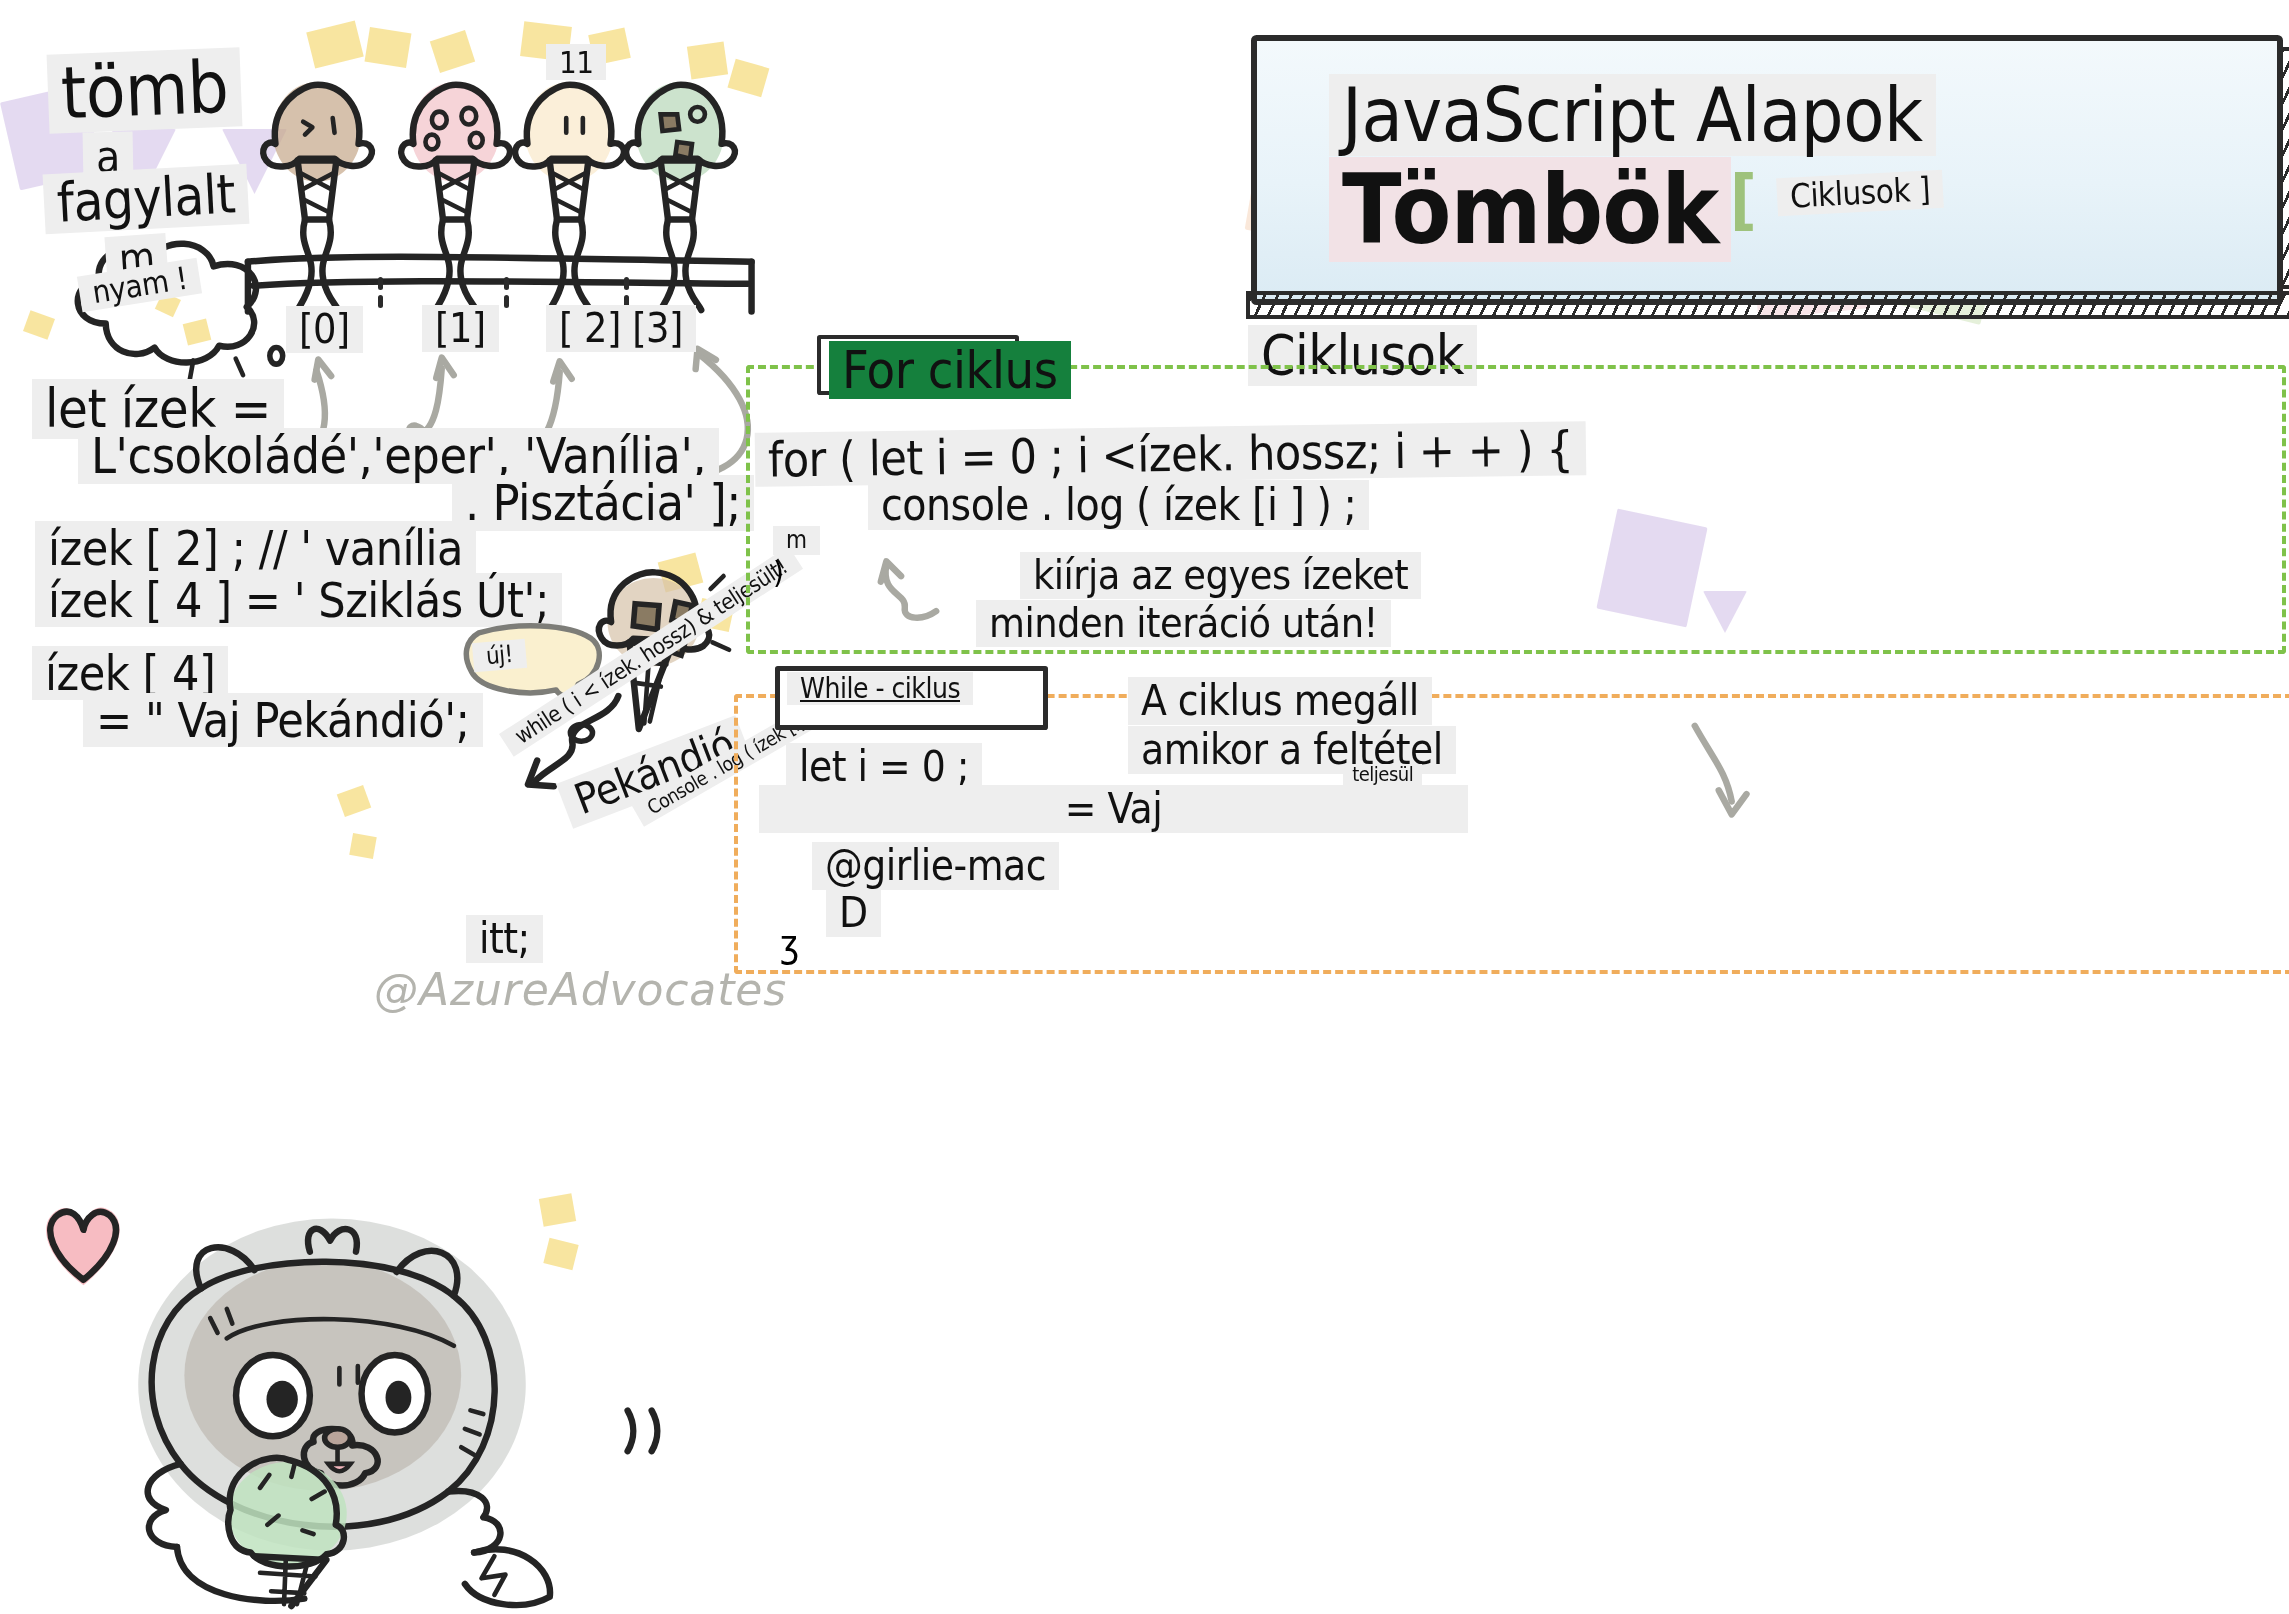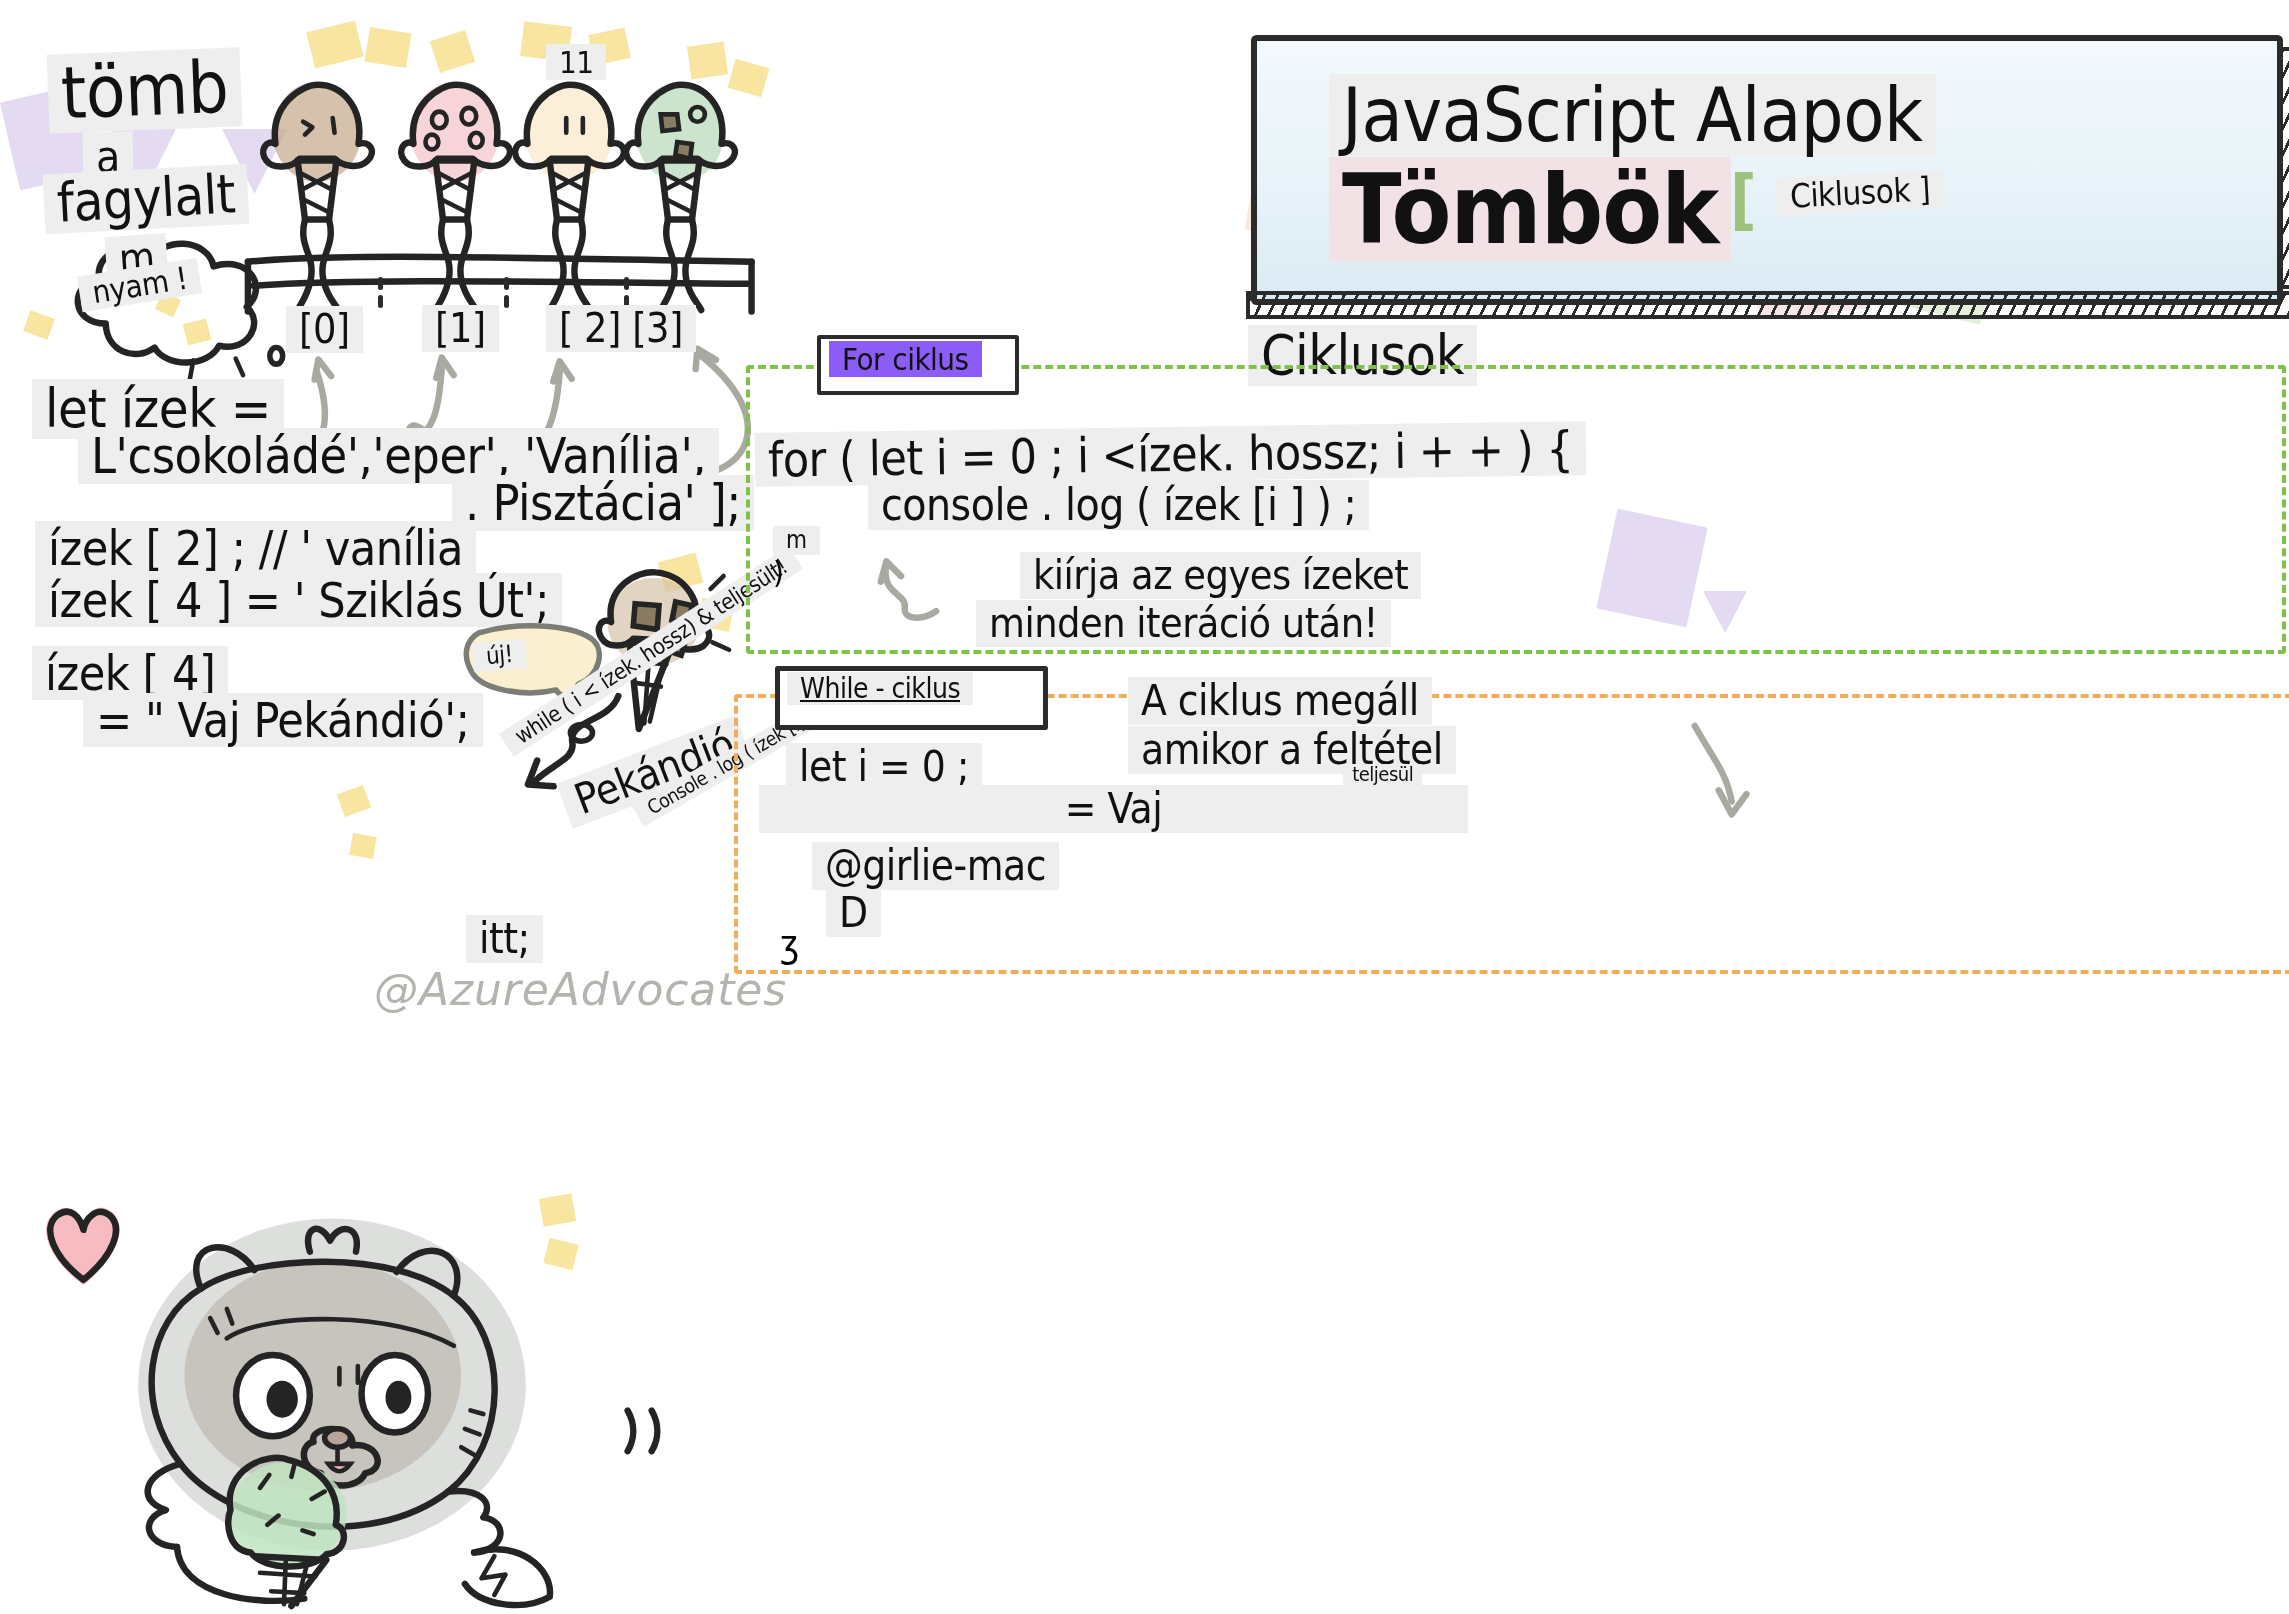--- a/index.html
+++ b/index.html
@@ -86,21 +86,21 @@
   #lbl-ciklusok{left:1248px;top:325px;font-size:55px;}
 
   #for-box{
     left:746px;top:365px;width:1532px;height:281px;
     border:4.6px dashed #7fc24a;border-radius:3.7px;
   }
   #for-badge-box{
     left:817px;top:335px;width:194px;height:52px;
     border:4.6px solid #2b2b2b;border-radius:2.8px;background:#fff;
   }
-  #for-badge{left:829px;top:341px;font-size:31px;background:#8b5cf6;}
+  #for-badge{left:829px;top:341px;font-size:52px;background:#15803d;}
   #for-line{left:755px;top:427px;font-size:48px;transform:rotate(-0.8deg);}
   #for-log{left:868px;top:480px;font-size:44px;}
   #for-note1{left:1020px;top:552px;font-size:41px;}
   #for-note2{left:976px;top:600px;font-size:41px;}
   #for-brace-m{left:773px;top:526px;font-size:24px;}
   #for-brace-c{left:773px;top:554px;font-size:31px;}
 
   #while-box{
     left:734px;top:694px;width:1551px;height:272px;
     border:4.6px dashed #f0ad5c;border-radius:3.7px;

